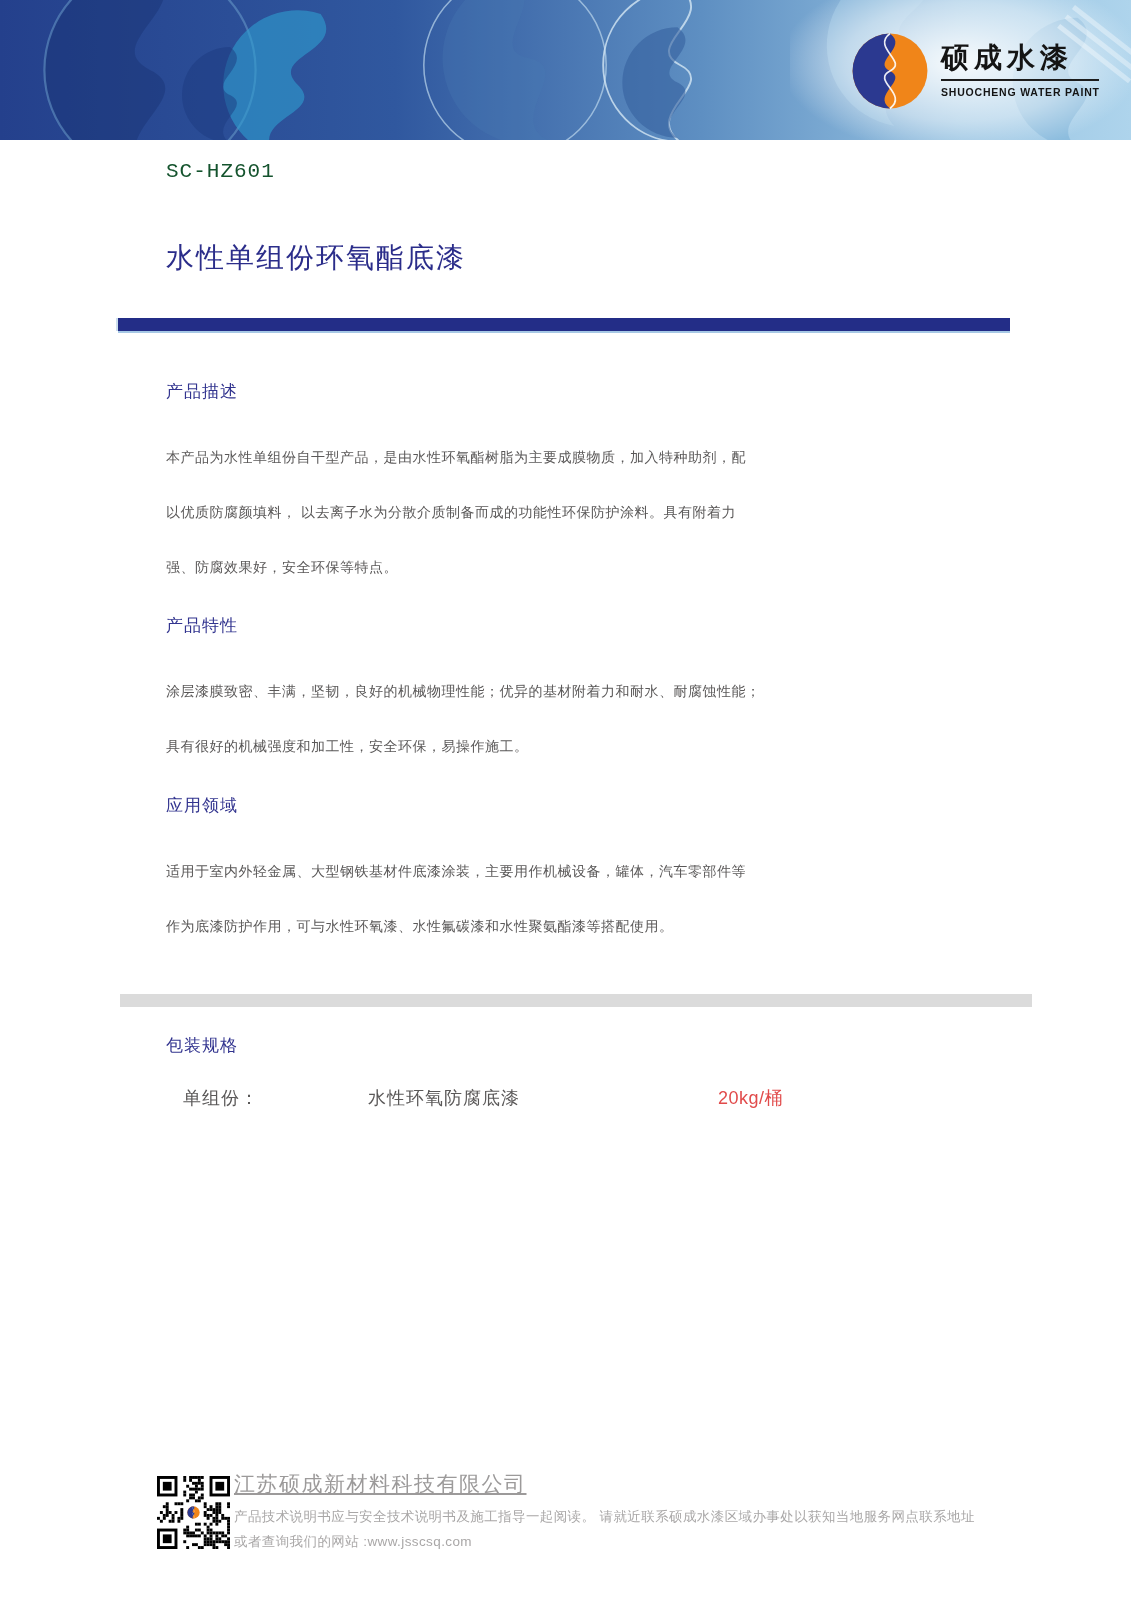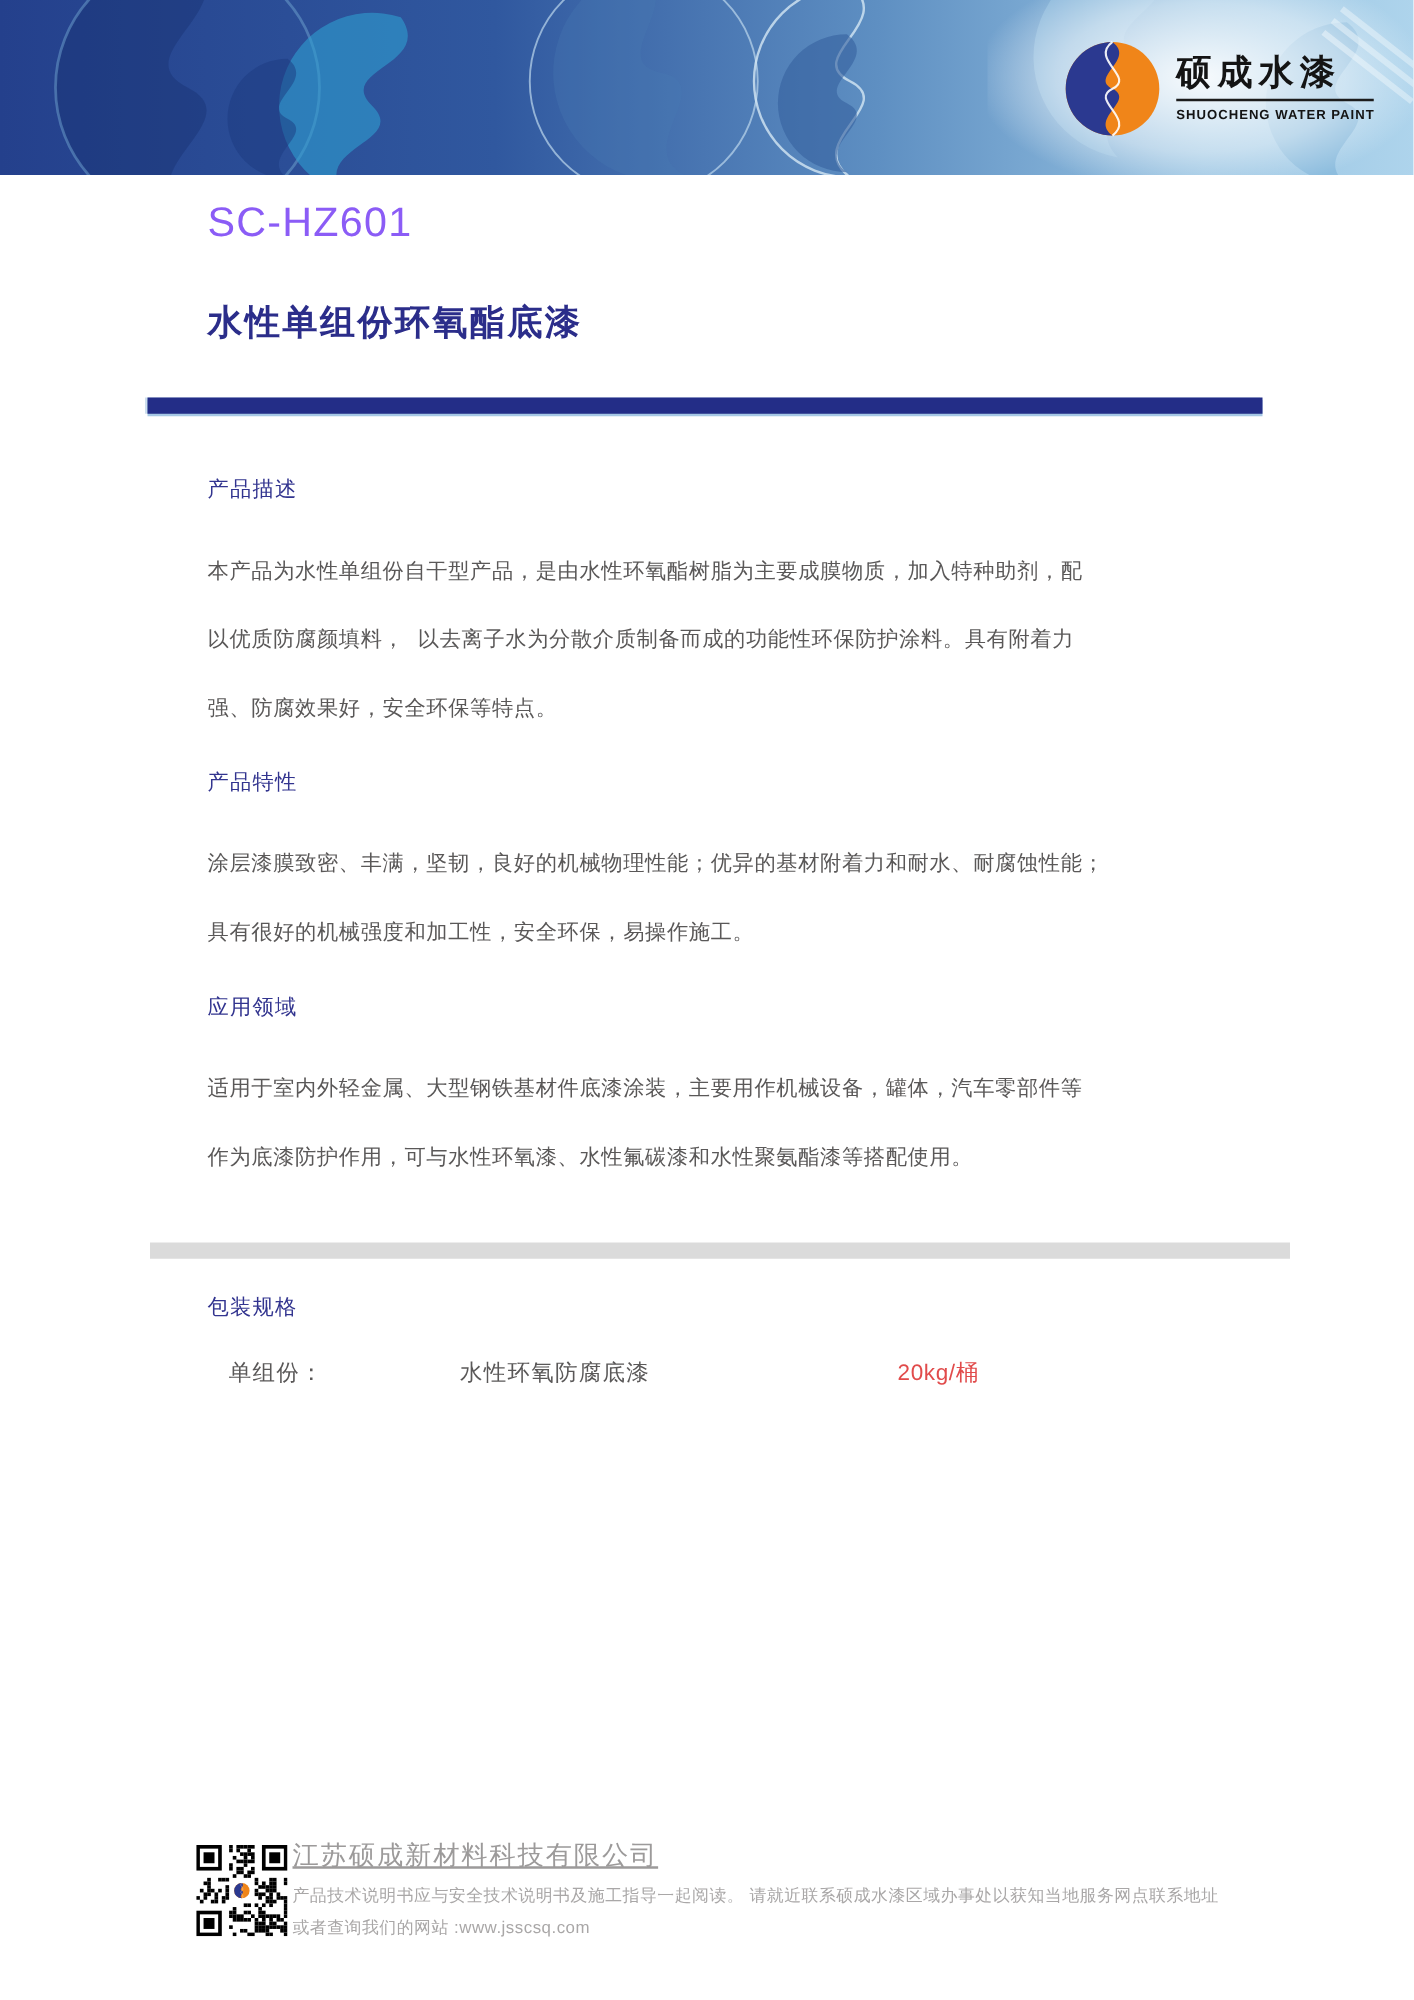--- a/index.html
+++ b/index.html
@@ -19,30 +19,30 @@
   .brand-text{margin-left:12px;}
   .brand-cn{
     font-family:"DejaVu Serif", serif;font-weight:bold;font-size:28px;color:#141414;
     letter-spacing:5px;line-height:1;white-space:nowrap;
   }
   .brand-rule{width:158px;height:0;border-top:2px solid #1c1c1c;margin:7px 0 5px 0;}
   .brand-en{
     font-weight:bold;font-size:10.5px;color:#141414;letter-spacing:0.8px;white-space:nowrap;
   }
   
-  .product-code{position:absolute;left:166px;top:160px;font-size:33px;color:#8b5cf6;letter-spacing:1px;line-height:1.1;}
-  .product-name{position:absolute;left:166px;top:243px;font-size:28px;color:#2b2d8a;letter-spacing:2px;line-height:1.1;font-weight:bold;}
+  .product-code{position:absolute;left:166px;top:160px;font-size:21px;color:#14532d;letter-spacing:1px;line-height:1.1;font-family:Liberation Mono, monospace;}
+  .product-name{position:absolute;left:166px;top:243px;font-size:28px;color:#2b2d8a;letter-spacing:2px;line-height:1.1;}
   .rule-navy{
     position:absolute;left:118px;top:318px;width:892px;height:13px;background:#232d87;
     box-shadow:0 2px 0 rgba(150,190,225,0.85), -2px 0 0 rgba(170,200,225,0.6);
   }
   .rule-gray{position:absolute;left:120px;top:994px;width:912px;height:13px;background:#dbdbdb;}
   
   .sec-head{position:absolute;left:166px;font-size:17px;color:#32348f;letter-spacing:1px;line-height:1.1;}
-  .body-line{position:absolute;left:166px;font-size:17px;color:#5a5858;letter-spacing:0.5px;white-space:nowrap;line-height:1.2;font-family:Liberation Mono, monospace;}
+  .body-line{position:absolute;left:166px;font-size:14px;color:#5a5858;letter-spacing:0.5px;white-space:nowrap;line-height:1.2;}
   
   .pack-label{position:absolute;left:166px;top:1086px;font-size:18px;color:#5a5858;letter-spacing:1px;margin-left:17px;}
   .pack-name{position:absolute;left:368px;top:1086px;font-size:18px;color:#5a5858;letter-spacing:1px;}
   .pack-spec{position:absolute;left:718px;top:1086px;font-size:18px;color:#e14b4b;letter-spacing:0.5px;}
   
   .qr{position:absolute;left:157px;top:1476px;width:73px;height:73px;}
   .company{position:absolute;left:234px;top:1470px;font-size:21px;color:#9c9a9a;letter-spacing:1.5px;text-decoration:underline;}
   .note1{position:absolute;left:234px;top:1508px;font-size:13.5px;color:#a9a7a7;letter-spacing:0.4px;white-space:nowrap;}
   .note2{position:absolute;left:234px;top:1533px;font-size:13.5px;color:#a9a7a7;letter-spacing:0.4px;white-space:nowrap;}
   .defs-hidden{position:absolute;width:0;height:0;overflow:hidden;}

